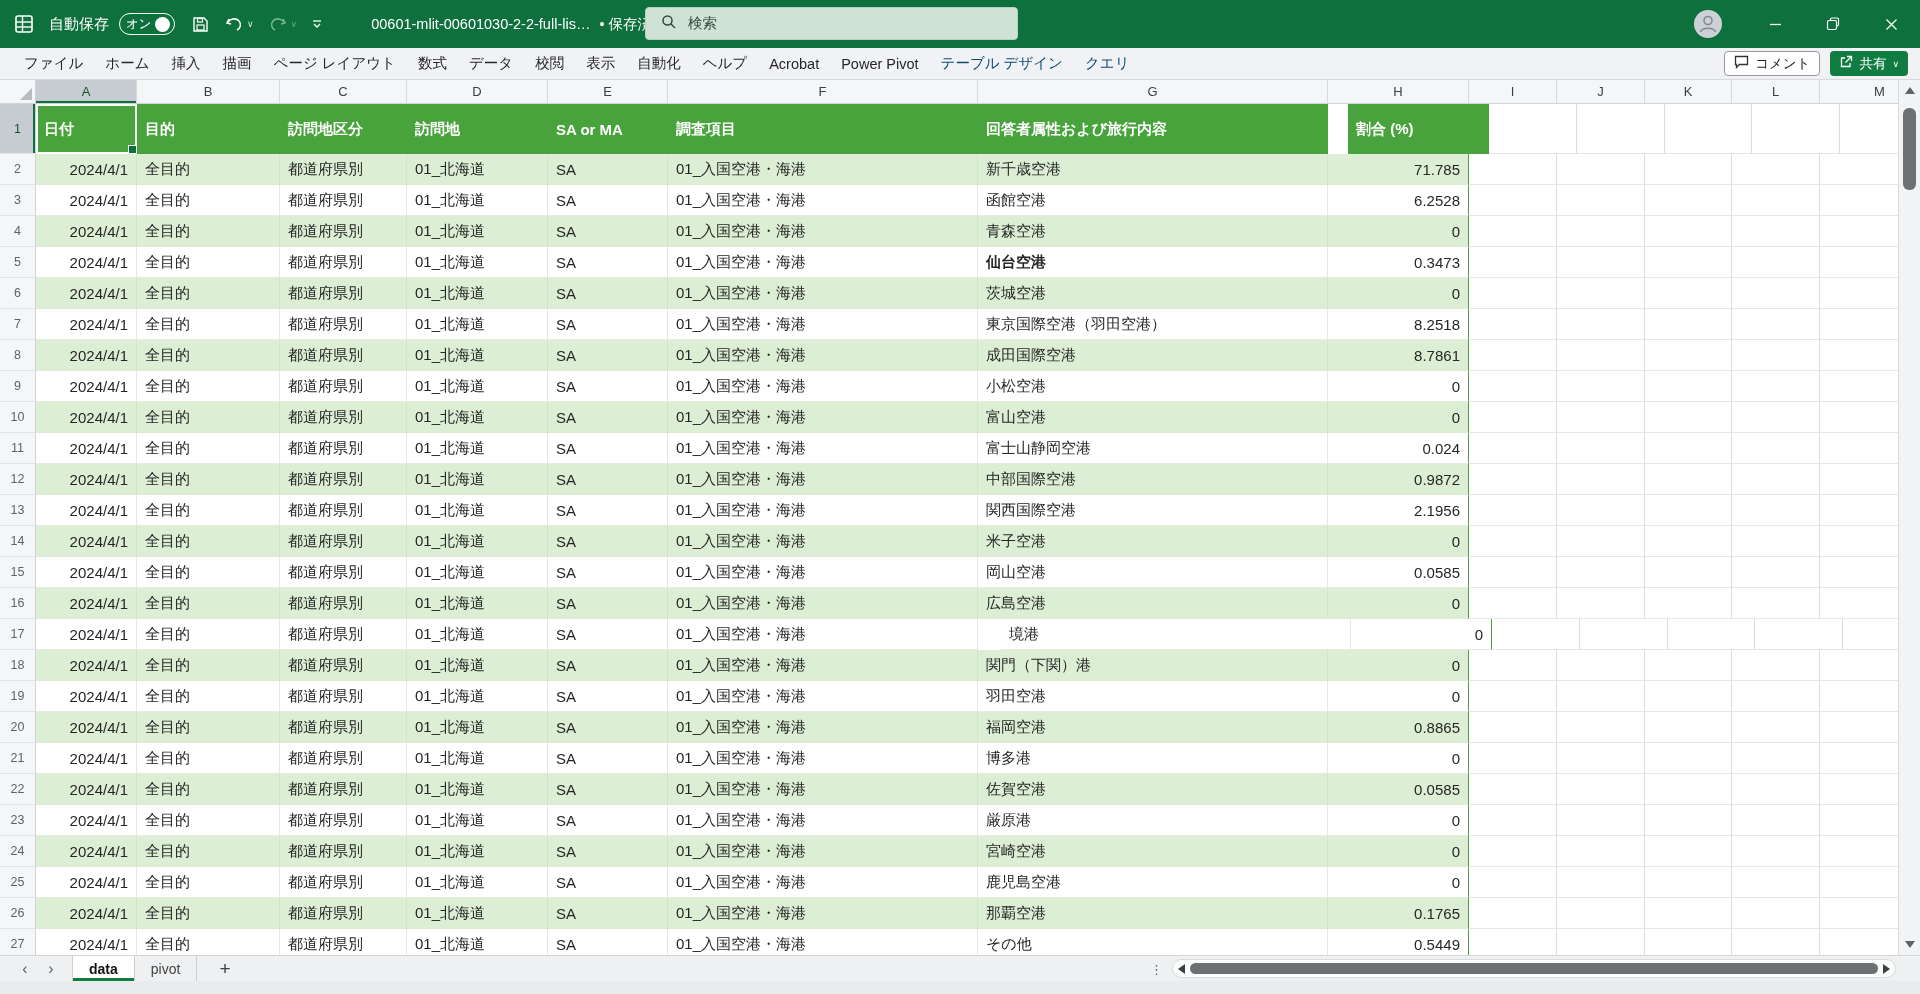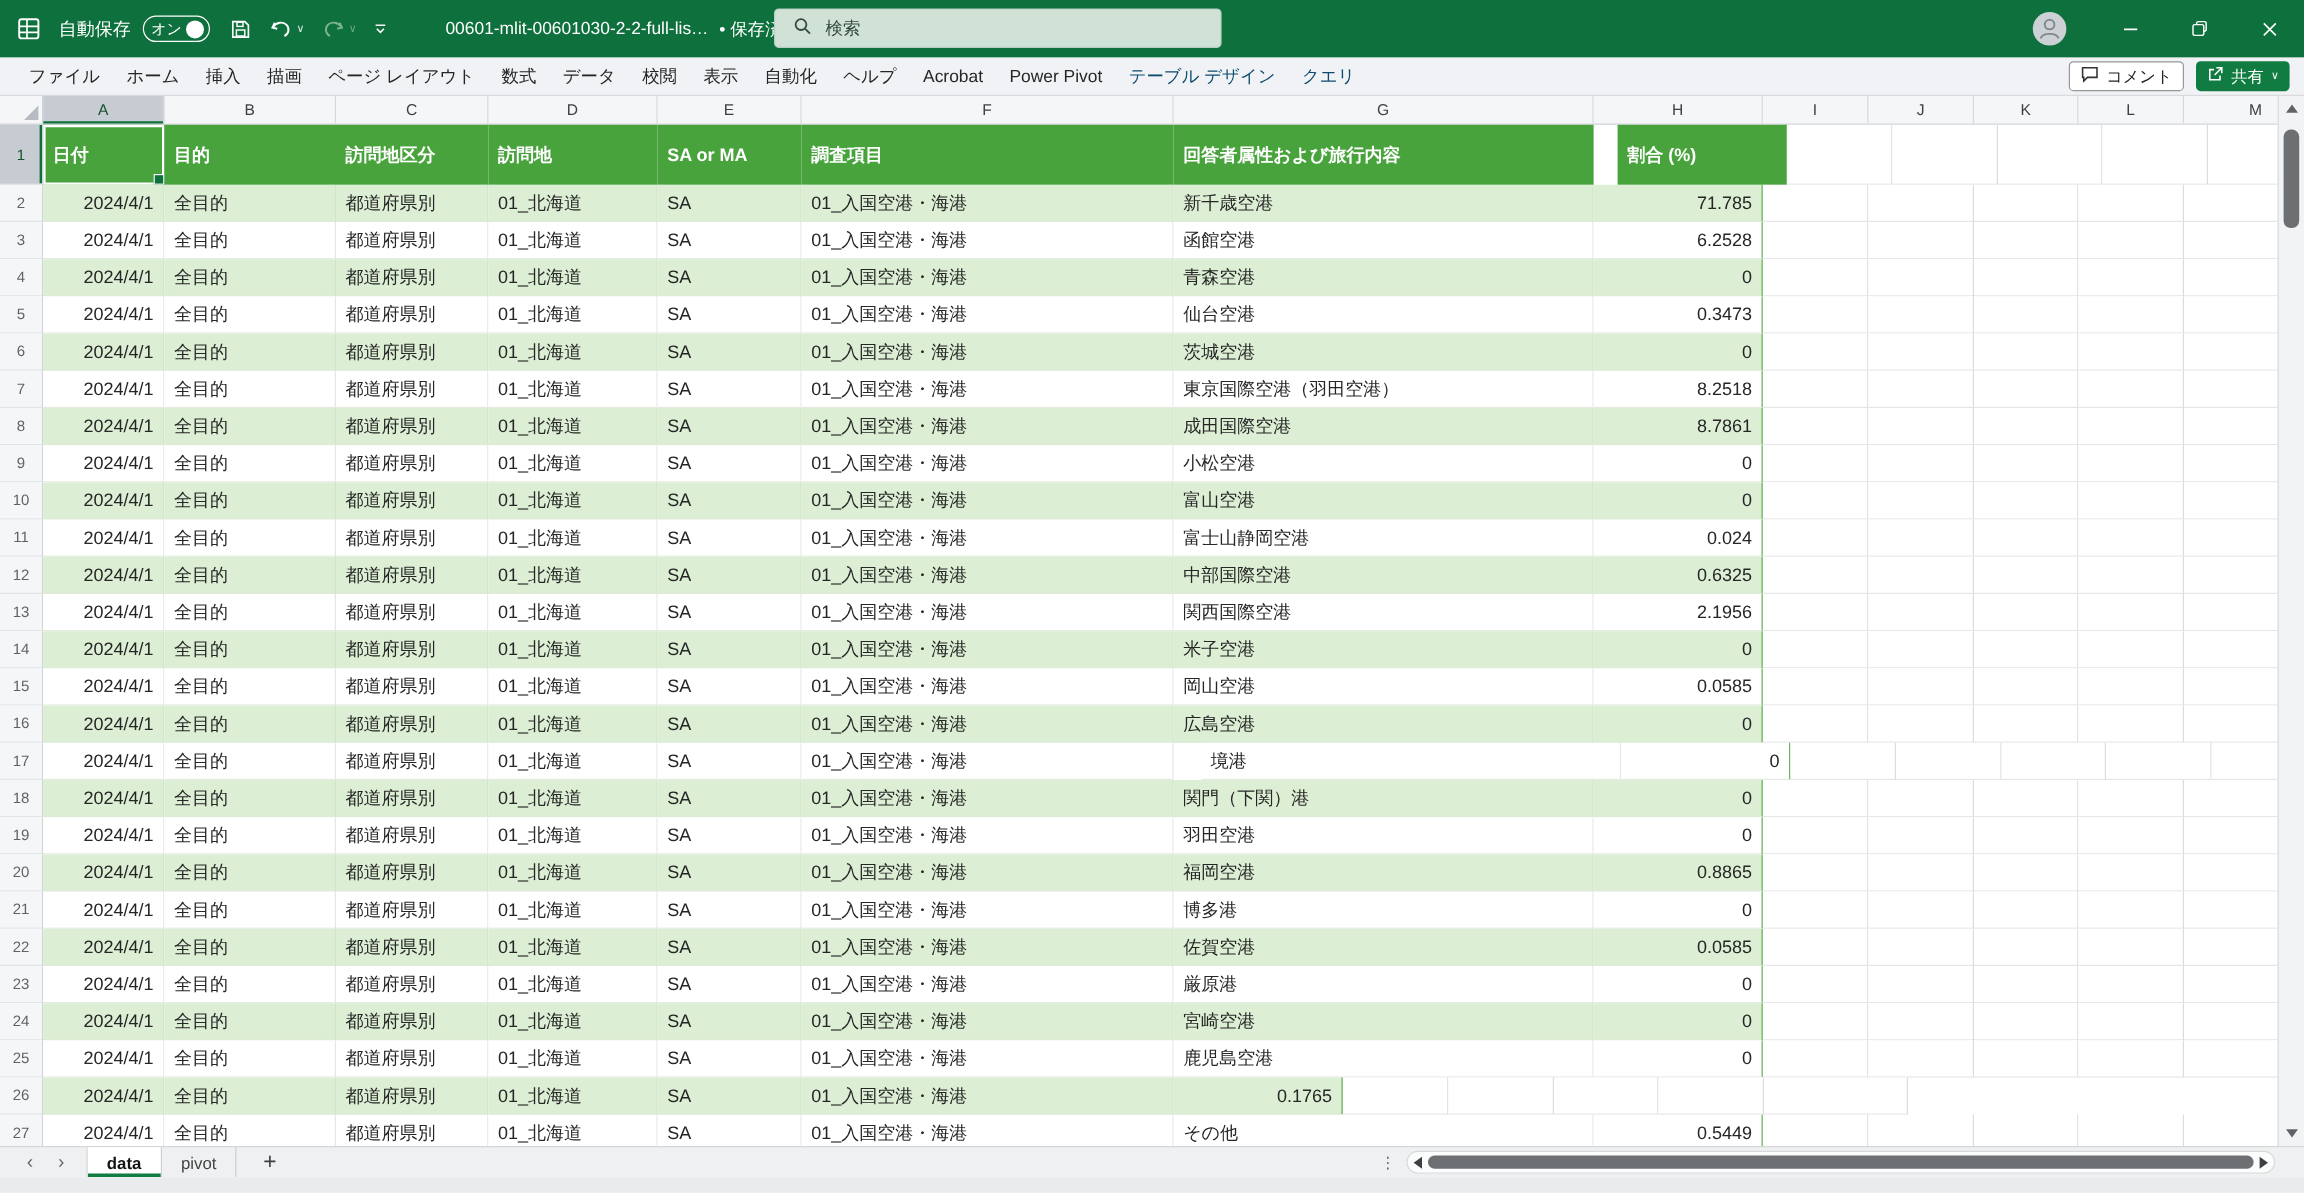--- a/index.html
+++ b/index.html
@@ -321,21 +321,21 @@
         <div class="cell ecell" style="width: 120px;"></div>
       </div>
       <div class="row plain">
         <div class="gutter">5</div>
         <div class="cell tcell num" style="width: 101px;">2024/4/1</div>
         <div class="cell tcell" style="width: 143px;">全目的</div>
         <div class="cell tcell" style="width: 127px;">都道府県別</div>
         <div class="cell tcell" style="width: 141px;">01_北海道</div>
         <div class="cell tcell" style="width: 120px;">SA</div>
         <div class="cell tcell" style="width: 310px;">01_入国空港・海港</div>
-        <div class="cell tcell" style="width: 350px;">仙台空港</div>
+        <div class="cell tcell" style="width: 350px; font-weight: bold;">仙台空港</div>
         <div class="cell tcell num last" style="width: 141px;">0.3473</div>
         <div class="cell ecell" style="width: 88px;"></div>
         <div class="cell ecell" style="width: 88px;"></div>
         <div class="cell ecell" style="width: 87px;"></div>
         <div class="cell ecell" style="width: 88px;"></div>
         <div class="cell ecell" style="width: 120px;"></div>
       </div>
       <div class="row banded">
         <div class="gutter">6</div>
         <div class="cell tcell num" style="width: 101px;">2024/4/1</div>
@@ -434,21 +434,21 @@
       </div>
       <div class="row banded">
         <div class="gutter">12</div>
         <div class="cell tcell num" style="width: 101px;">2024/4/1</div>
         <div class="cell tcell" style="width: 143px;">全目的</div>
         <div class="cell tcell" style="width: 127px;">都道府県別</div>
         <div class="cell tcell" style="width: 141px;">01_北海道</div>
         <div class="cell tcell" style="width: 120px;">SA</div>
         <div class="cell tcell" style="width: 310px;">01_入国空港・海港</div>
         <div class="cell tcell" style="width: 350px;">中部国際空港</div>
-        <div class="cell tcell num last" style="width: 141px;">0.6325</div>
+        <div class="cell tcell num last" style="width: 141px;">0.9872</div>
         <div class="cell ecell" style="width: 88px;"></div>
         <div class="cell ecell" style="width: 88px;"></div>
         <div class="cell ecell" style="width: 87px;"></div>
         <div class="cell ecell" style="width: 88px;"></div>
         <div class="cell ecell" style="width: 120px;"></div>
       </div>
       <div class="row plain">
         <div class="gutter">13</div>
         <div class="cell tcell num" style="width: 101px;">2024/4/1</div>
         <div class="cell tcell" style="width: 143px;">全目的</div>
@@ -657,20 +657,21 @@
         <div class="cell ecell" style="width: 120px;"></div>
       </div>
       <div class="row banded">
         <div class="gutter">26</div>
         <div class="cell tcell num" style="width: 101px;">2024/4/1</div>
         <div class="cell tcell" style="width: 143px;">全目的</div>
         <div class="cell tcell" style="width: 127px;">都道府県別</div>
         <div class="cell tcell" style="width: 141px;">01_北海道</div>
         <div class="cell tcell" style="width: 120px;">SA</div>
         <div class="cell tcell" style="width: 310px;">01_入国空港・海港</div>
+        <div class="cell tcell" style="width: 350px;">那覇空港</div>
         <div class="cell tcell num last" style="width: 141px;">0.1765</div>
         <div class="cell ecell" style="width: 88px;"></div>
         <div class="cell ecell" style="width: 88px;"></div>
         <div class="cell ecell" style="width: 87px;"></div>
         <div class="cell ecell" style="width: 88px;"></div>
         <div class="cell ecell" style="width: 120px;"></div>
       </div>
       <div class="row plain">
         <div class="gutter">27</div>
         <div class="cell tcell num" style="width: 101px;">2024/4/1</div>

